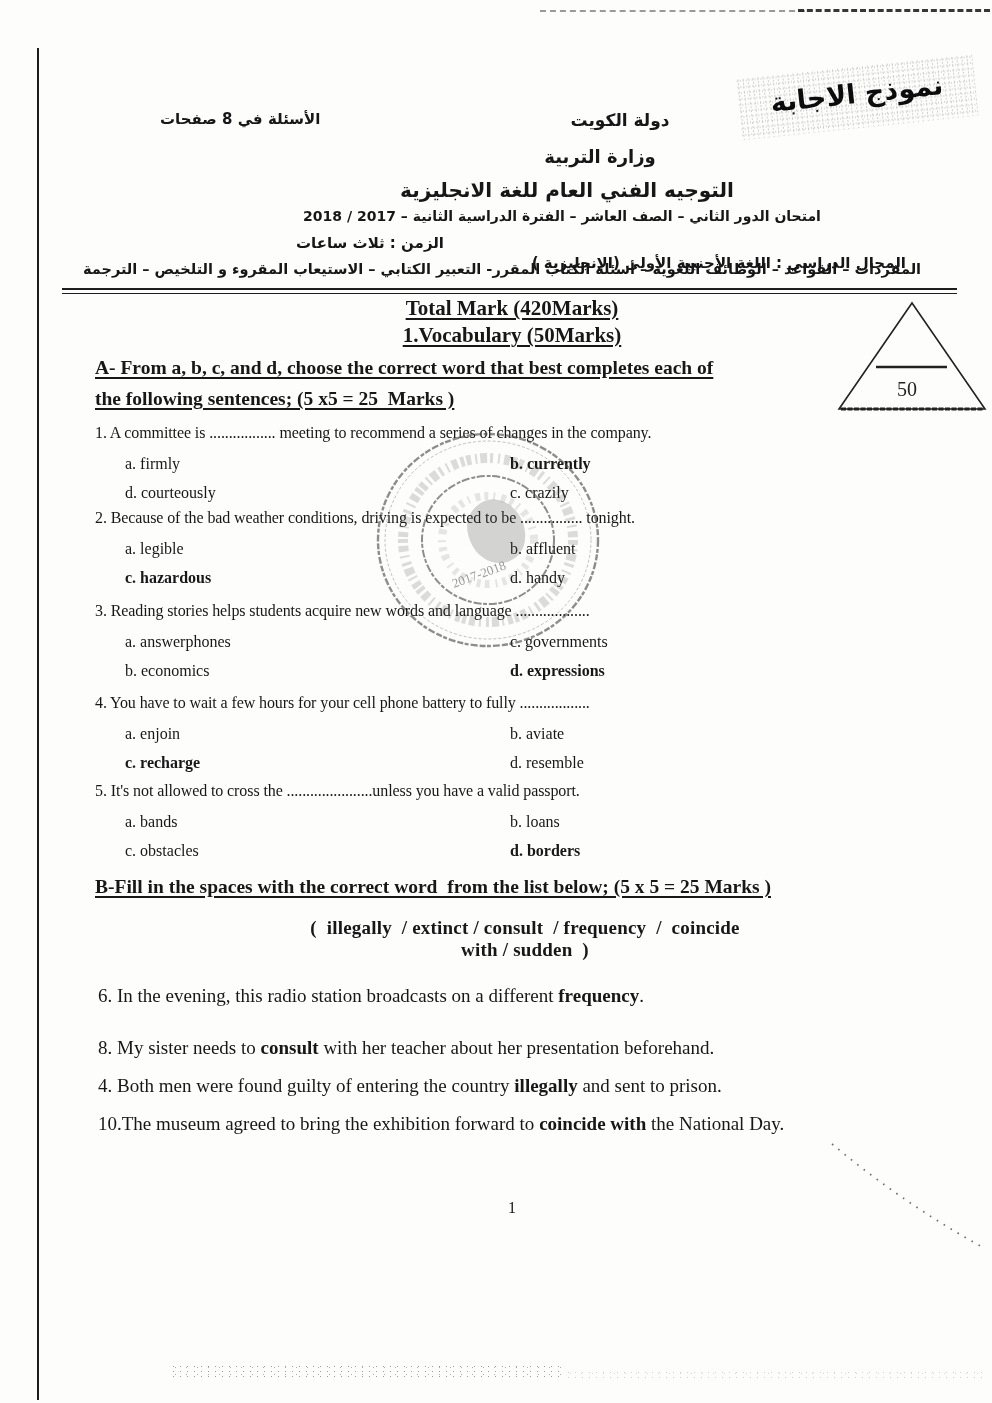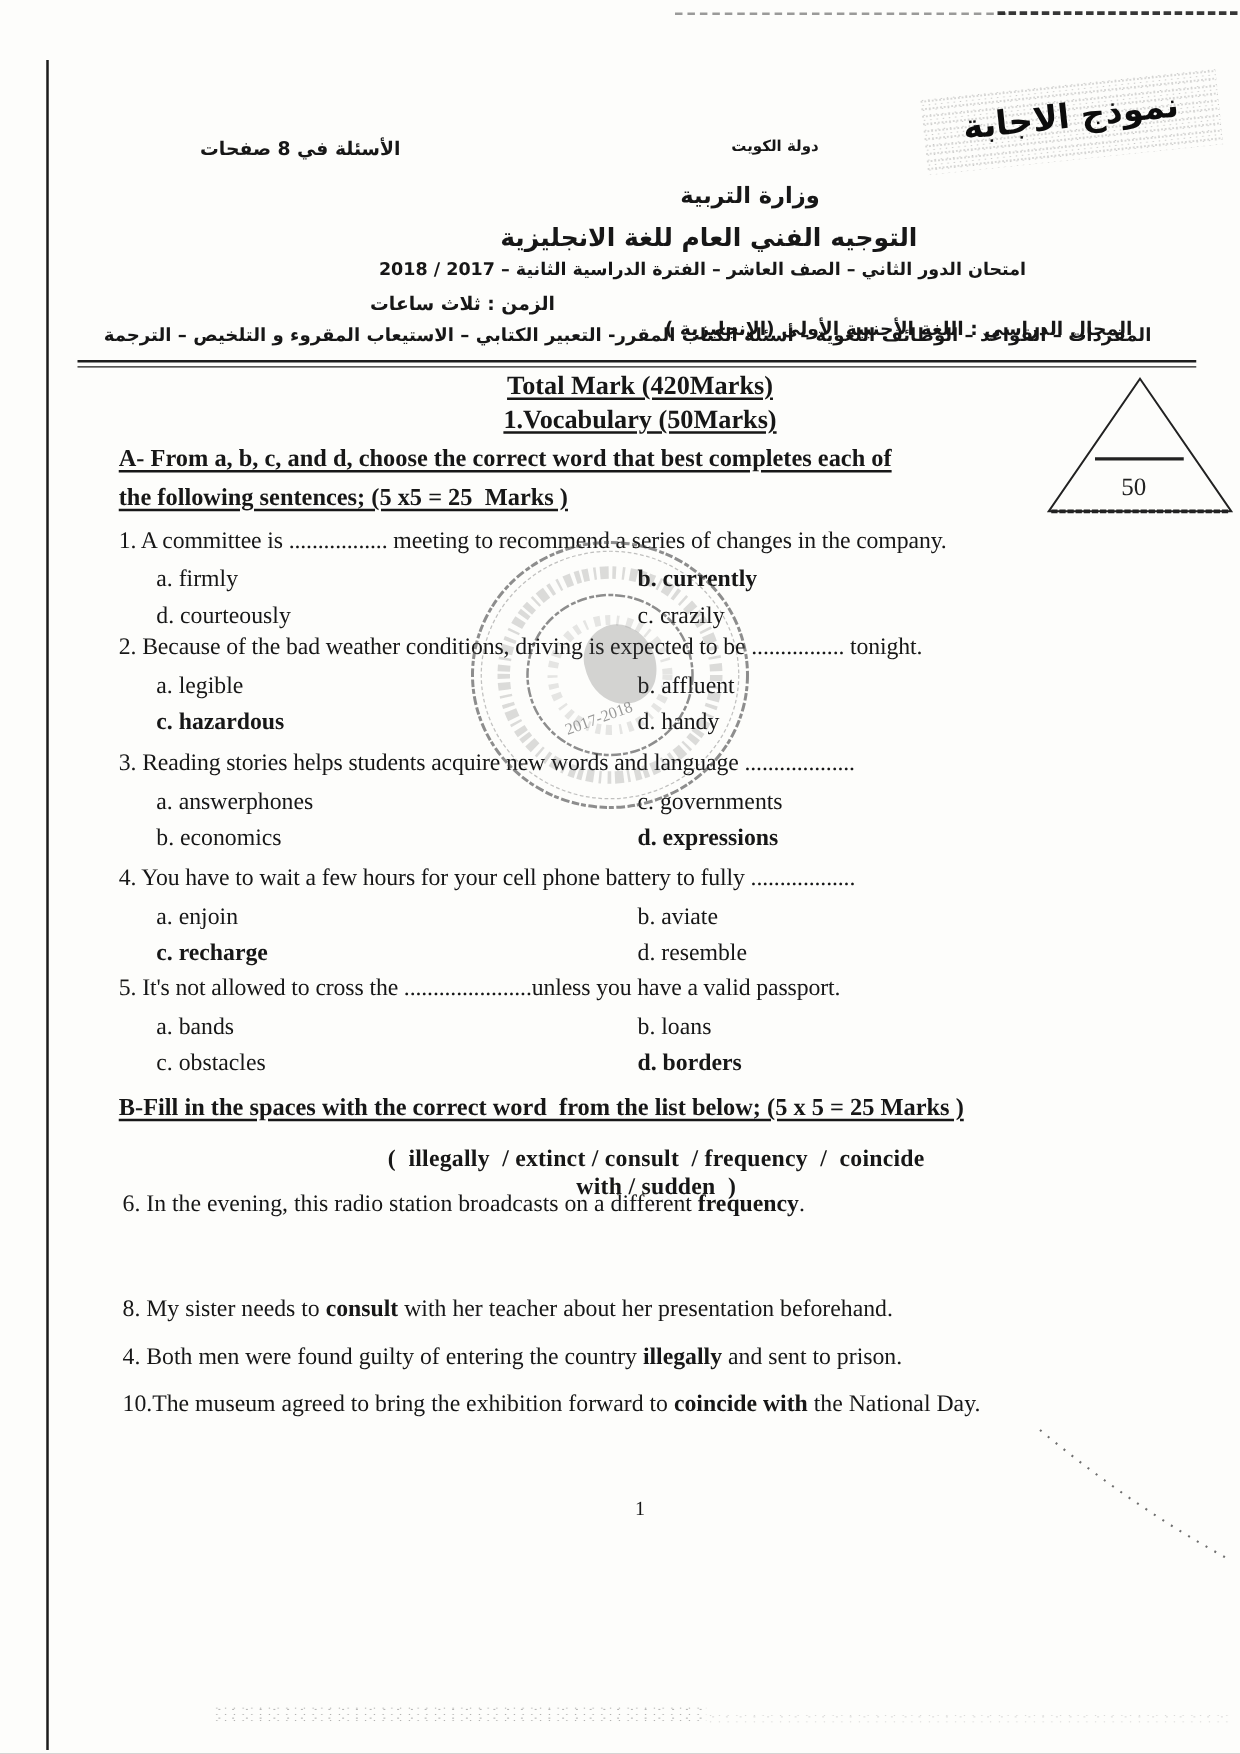--- a/index.html
+++ b/index.html
@@ -30,37 +30,37 @@
   .answer-stamp .txt { position:absolute; left:0; right:0; top:12px; text-align:center; font-size:27px; color:#0c0c0c; letter-spacing:1px; }
 
   .noise-band {
     background-image:radial-gradient(#4c4c4c 0.6px, transparent 0.8px),
                      radial-gradient(#6a6a6a 0.5px, transparent 0.7px);
     background-size:7px 5px, 11px 7px;
   }
 
   
   .h-pages { left:160px; top:110px; font-size:15px; }
-  .h-state { left:620px; top:110px; font-size:12px; }
+  .h-state { left:620px; top:110px; font-size:17px; }
   .h-ministry { left:600px; top:146px; font-size:18px; }
   .h-direct { left:567px; top:178px; font-size:20px; }
   .h-exam { left:562px; top:208px; font-size:14px; }
   .h-subject { right:86px; top:234px; font-size:15px;margin-top:20px; }
   .h-duration { left:296px; top:234px; font-size:15px; }
   .h-components { left:502px; top:261px; font-size:14.5px; }
   .divider { left:62px; top:288px; width:895px; height:6px; border-top:2.5px solid #1d1d1d; border-bottom:1.5px solid #1d1d1d; }
 
   
   .t-total { left:512px; top:296px; font-size:21px; font-weight:700; }
   .t-vocab { left:512px; top:323px; font-size:21px; font-weight:700; }
   .tri { left:833px; top:299px; }
 
   .secA-head { left:95px; top:352px; width:740px; font-size:19.5px; font-weight:700; line-height:31px; }
 
-  .q { left:95px; width:845px; font-size:19px; }
+  .q { left:95px; width:845px; font-size:16px; }
   .q .qt { line-height:26px; letter-spacing:-0.1px; }
   .q .opts { display:grid; grid-template-columns:385px auto; margin-left:30px; margin-top:3px; line-height:29px; }
 
   .secB-head { left:95px; top:876px; font-size:19.5px; font-weight:700; }
   .wordbank { left:512px; top:917px; font-size:19px; font-weight:700; letter-spacing:.2px;margin-left:13px; }
 
   .fill { left:98px; width:860px; font-size:19px; line-height:23px; }
 
   .pagenum { left:512px; top:1199px; font-size:16px; }
 
@@ -165,21 +165,21 @@
     </g>
     <path d="M126 72 c-15 4 -24 19 -20 34 c3 13 11 24 24 28 c15 4 28 -4 32 -17 c4 -15 -2 -30 -13 -39 c-7 -5 -15 -8 -23 -6 z" fill="#4a4a4a" opacity=".38"></path>
     <text x="92" y="160" font-size="13" fill="#3f3f3f" opacity=".85" transform="rotate(-20 92 160)" font-family="'Liberation Serif','DejaVu Serif',serif">2017-2018</text>
   </svg>
 
   <div class="abs secB-head">
     <span class="u keep-sp">B-Fill in the spaces with the correct word  from the list below; (5 x 5 = 25 Marks )</span>
   </div>
   <div class="abs ctr wordbank keep-sp">(  illegally  / extinct / consult  / frequency  /  coincide with / sudden  )</div>
 
-  <div class="abs fill" style="top:952px"><span>6. In the evening, this radio station broadcasts on a different </span><b>frequency</b><span>.</span></div>
+  <div class="abs fill" style="top:984px"><span>6. In the evening, this radio station broadcasts on a different </span><b>frequency</b><span>.</span></div>
   <div class="abs fill" style="top:1036px"><span>8. My sister needs to </span><b>consult</b><span> with her teacher about her presentation beforehand.</span></div>
   <div class="abs fill" style="top:1074px"><span>4. Both men were found guilty of entering the country </span><b>illegally</b><span> and sent to prison.</span></div>
   <div class="abs fill" style="top:1112px"><span>10.The museum agreed to bring the exhibition forward to </span><b>coincide with</b><span> the National Day.</span></div>
 
   <div class="abs ctr pagenum">1</div>
 
   <div class="abs noise-band" style="left:170px; top:1364px; width:395px; height:16px; opacity:.55;"></div>
   <div class="abs noise-band" style="left:565px; top:1370px; width:420px; height:9px; opacity:.25;"></div>
   <svg class="abs" style="left:822px; top:1136px;" width="170" height="126">
     <path d="M10 8 Q 82 68 162 112" fill="none" stroke="#555" stroke-width="1.7" stroke-dasharray="1.6 6.5" opacity=".85"></path>

